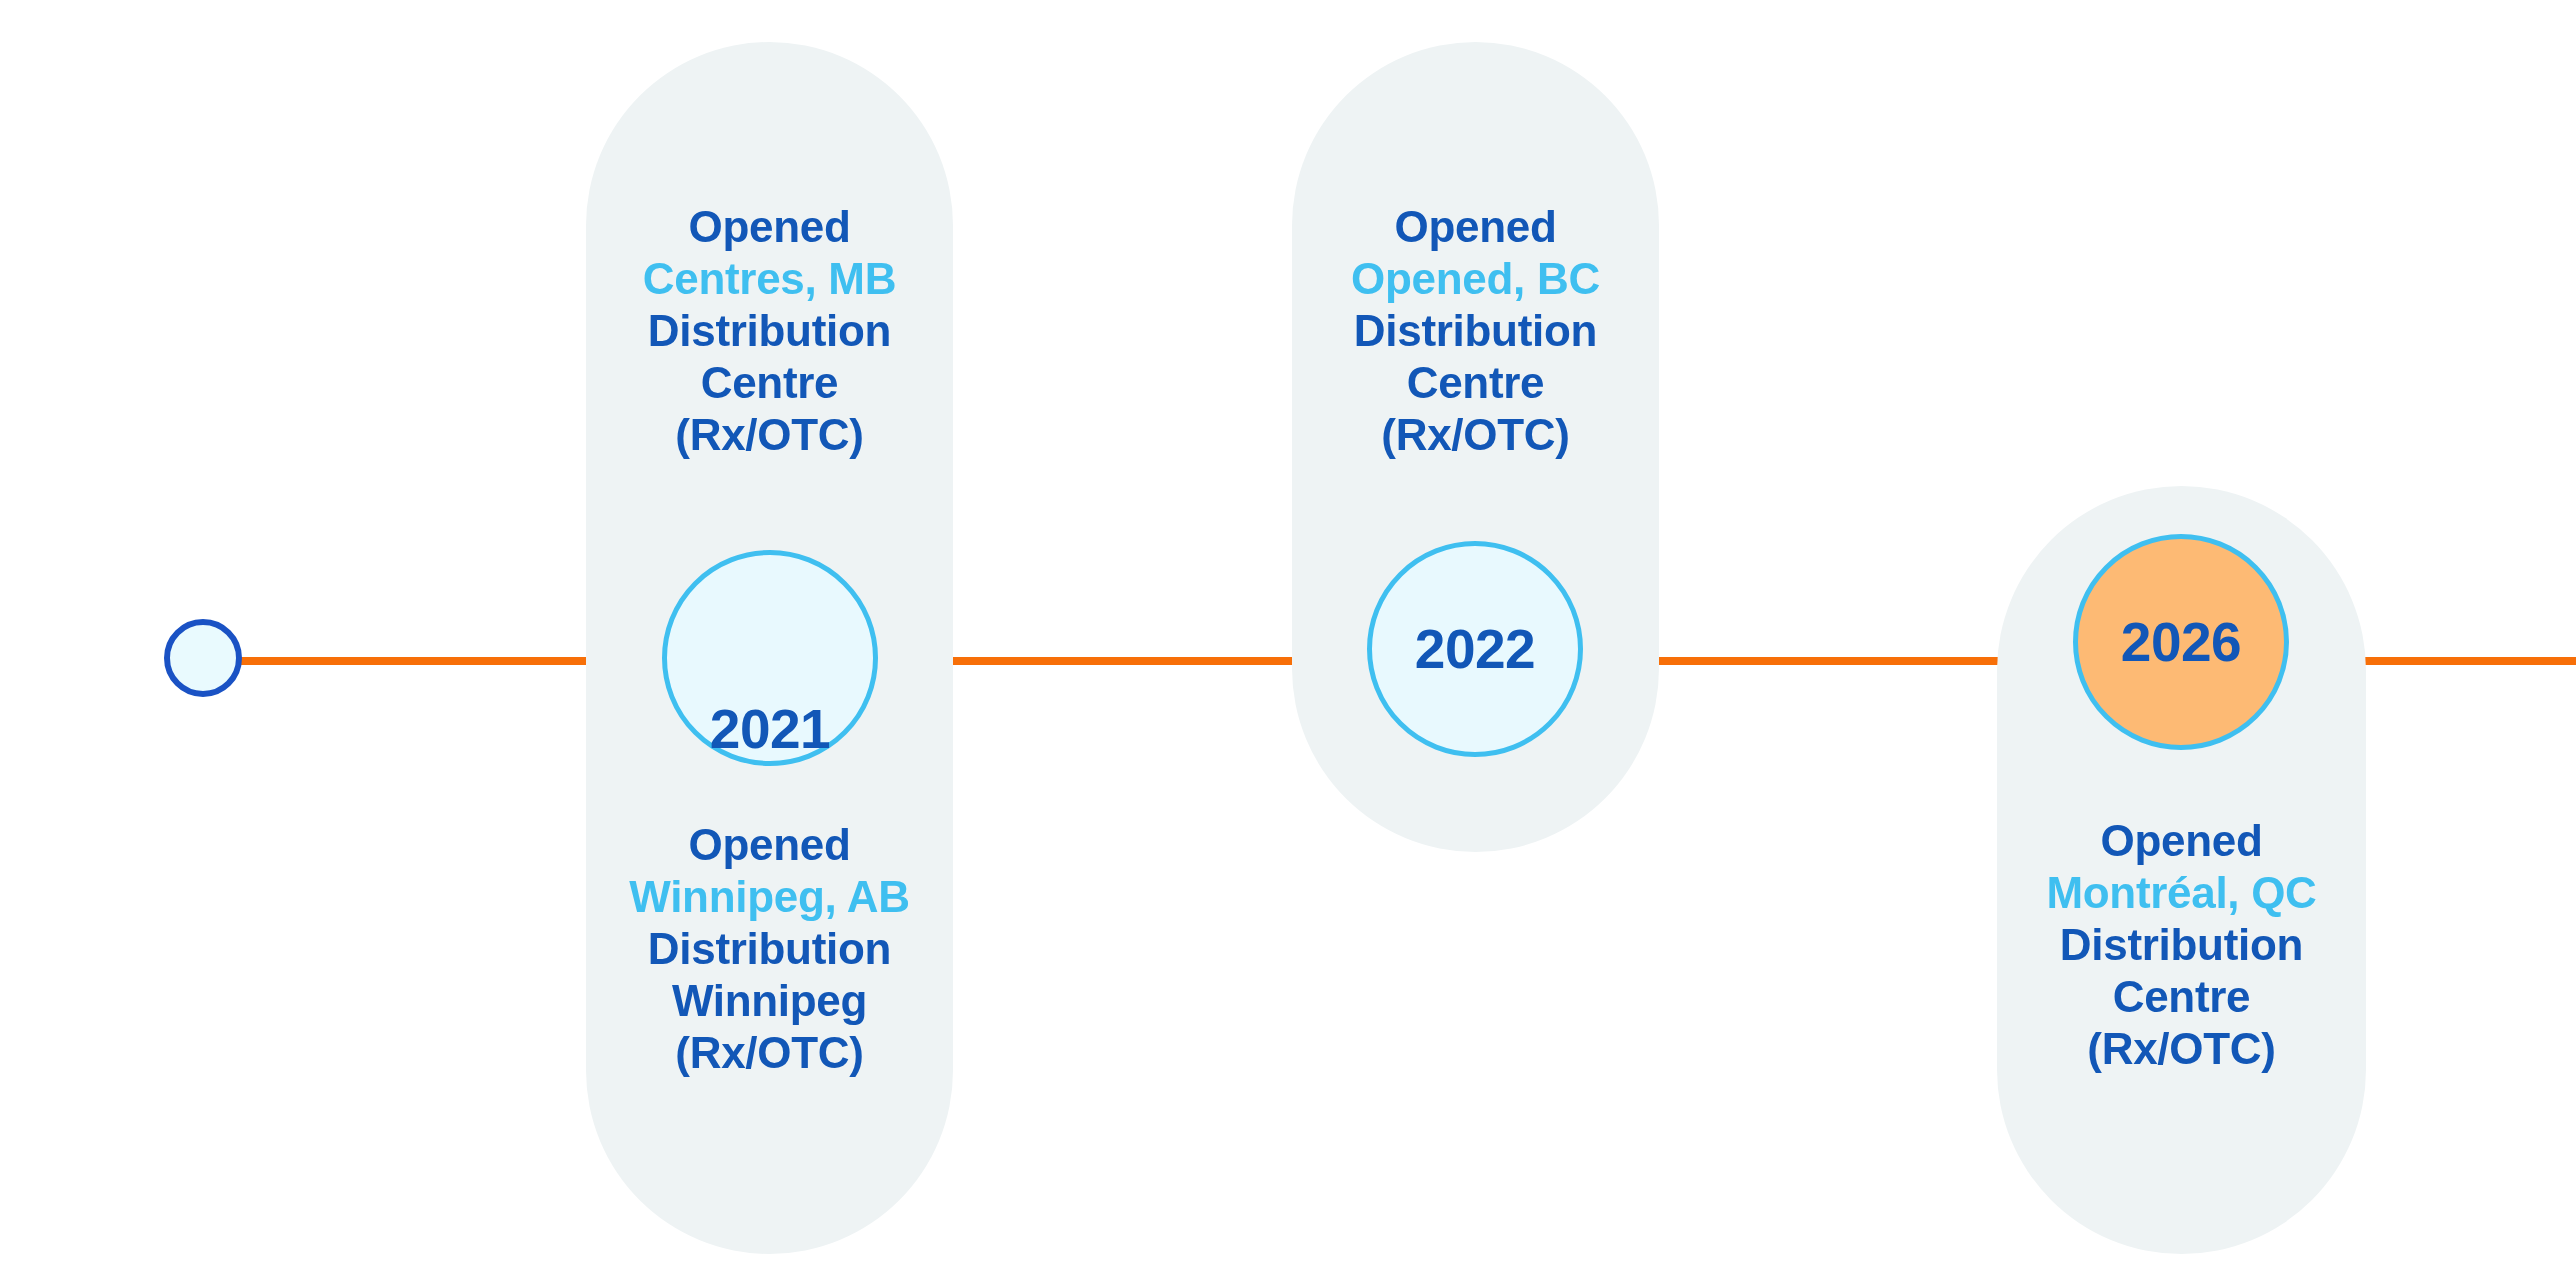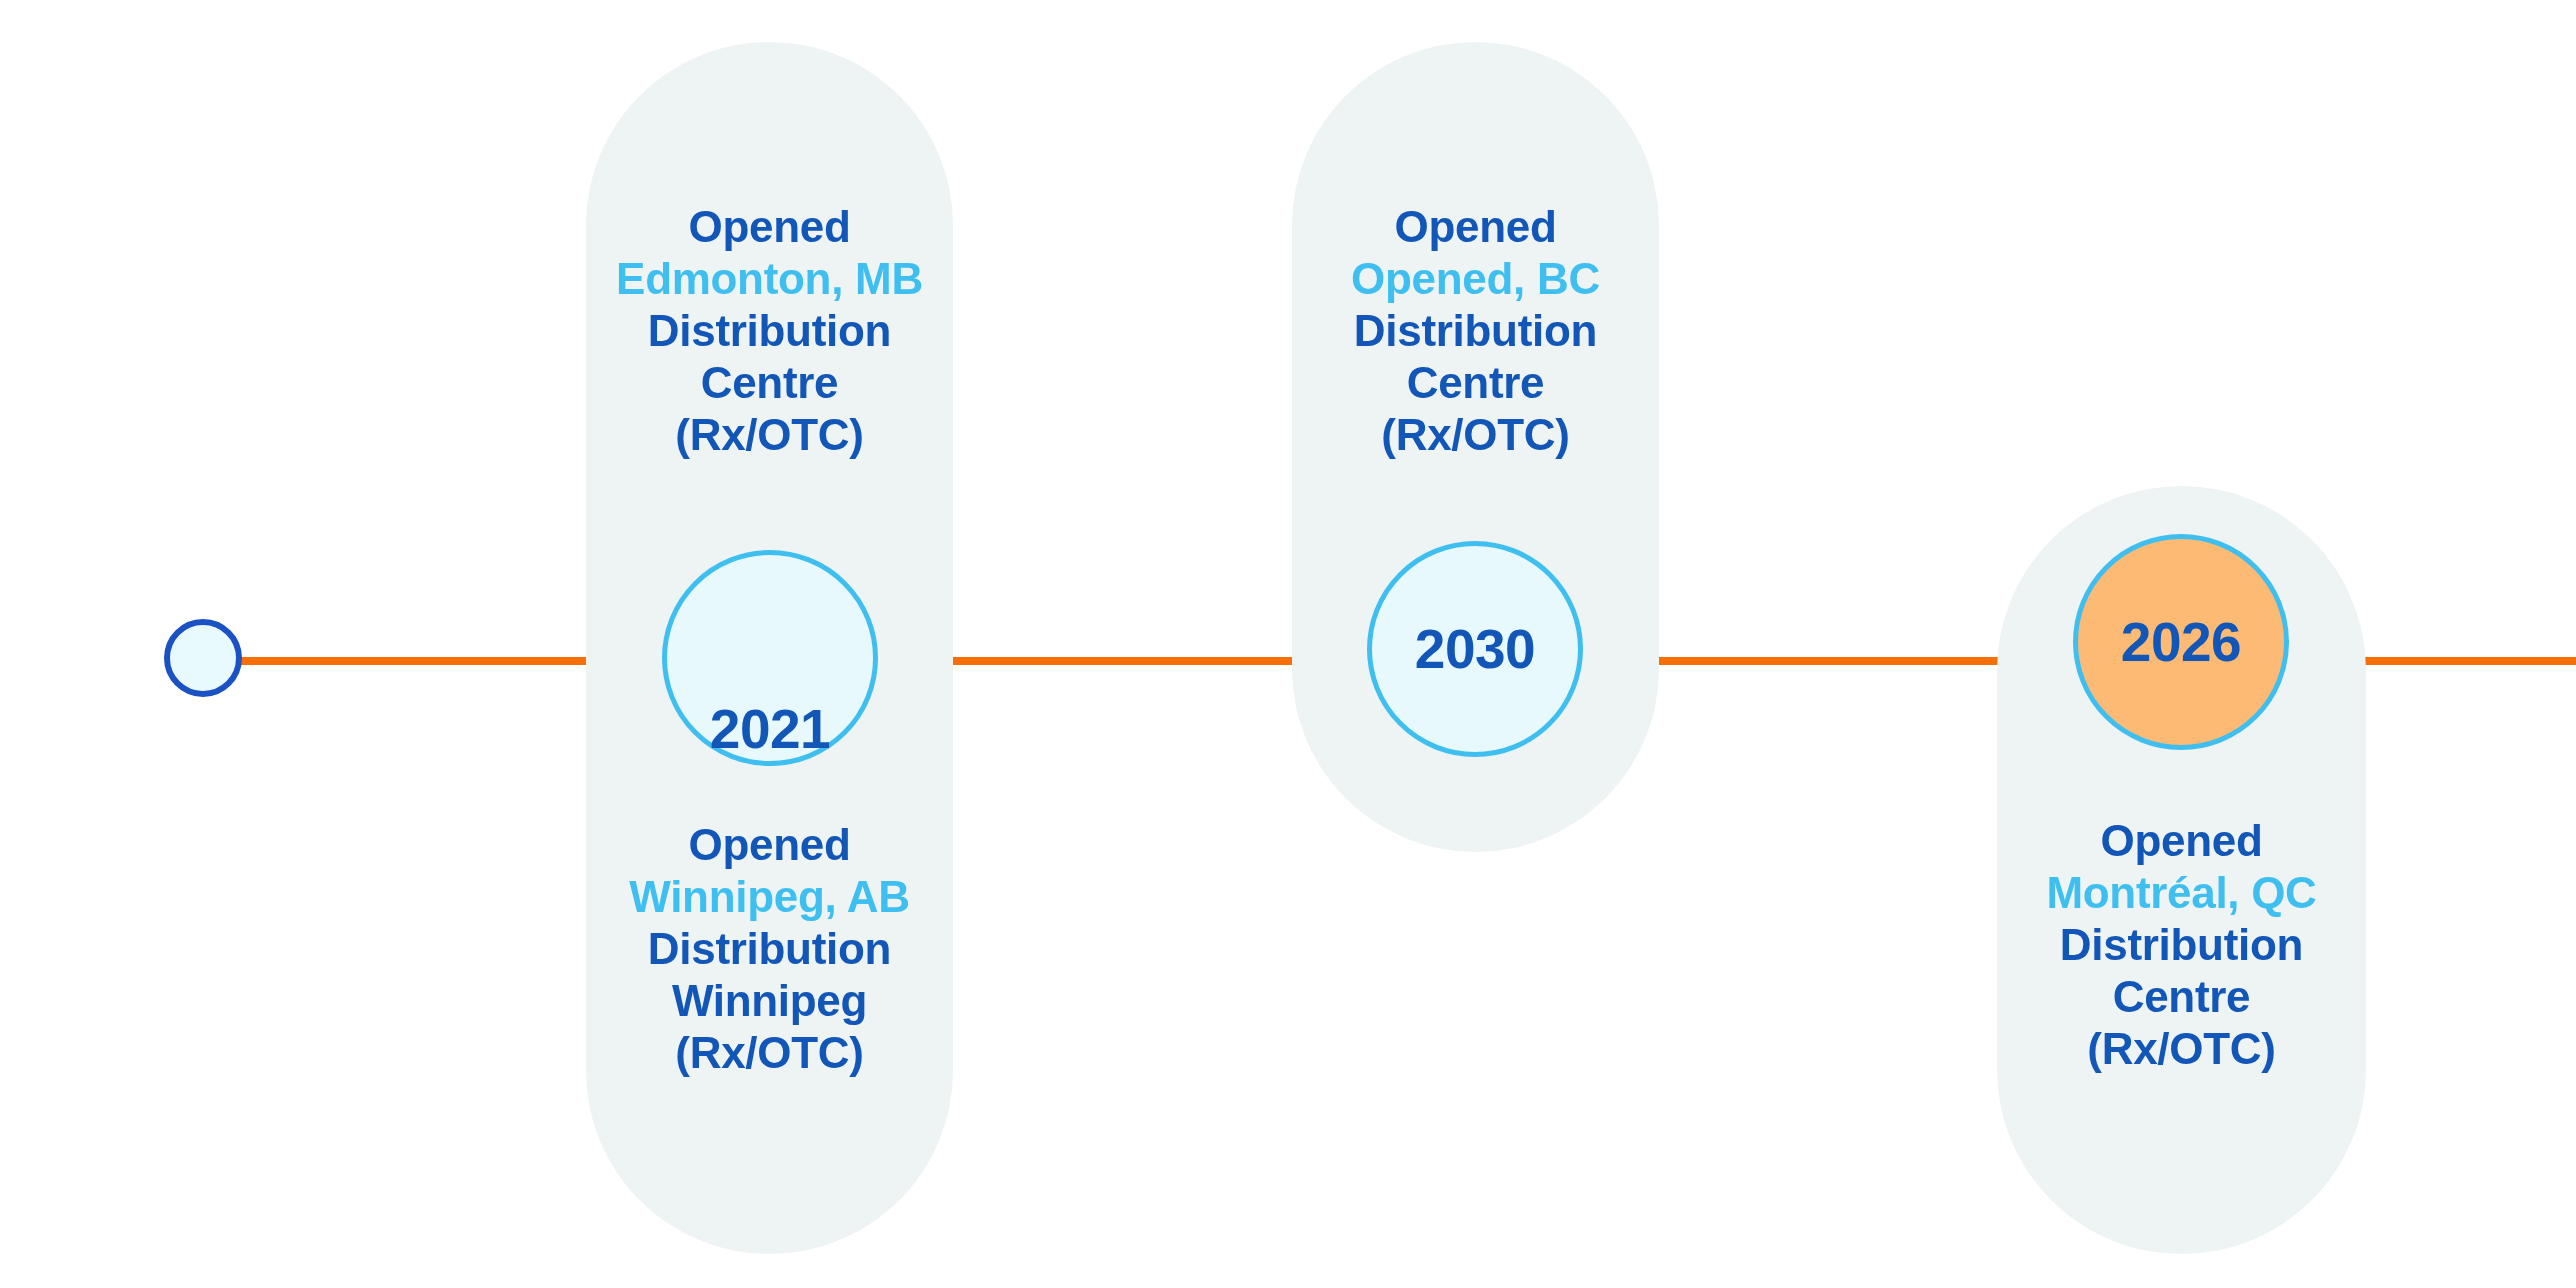--- a/index.html
+++ b/index.html
@@ -50,21 +50,21 @@
 <body>
 
 <div id="canvas" style="--dark: #1257B7; --light: #3FBFF0; background: rgb(255, 255, 255);">
   <div id="tl-line" style="left: 203px; top: 657px; width: 3257px; height: 8.2px; background: rgb(247, 111, 8);"></div>
   <div id="ep-left" class="endpoint" style="left: 164px; top: 619px; width: 78px; height: 78px; border-width: 6.2px; border-color: rgb(26, 82, 196); background: rgb(233, 250, 254);"></div>
 
   <div id="milestones">
   <div class="pill" style="left: 586px; top: 42px; width: 367px; height: 1212px; background: rgb(238, 243, 244);">
         <div class="txt" style="top: 159px;">
           <div><span class="seg-dark">Opened</span></div>
-          <div><span class="seg-light">Edmonton, MB</span></div>
+          <div><span class="seg-light">Centres, MB</span></div>
           <div><span class="seg-dark">Distribution</span></div>
           <div><span class="seg-dark">Centre</span></div>
           <div><span class="seg-dark">(Rx/OTC)</span></div>
         </div>
         <div class="txt" style="top: 777px;">
           <div><span class="seg-dark">Opened</span></div>
           <div><span class="seg-light">Winnipeg, AB</span></div>
           <div><span class="seg-dark">Distribution</span></div>
           <div><span class="seg-dark">Winnipeg</span></div>
           <div><span class="seg-dark">(Rx/OTC)</span></div>
@@ -77,21 +77,21 @@
   <div class="pill" style="left: 1292px; top: 42px; width: 367px; height: 810px; background: rgb(238, 243, 244);">
         <div class="txt" style="top: 159px;">
           <div><span class="seg-dark">Opened</span></div>
           <div><span class="seg-light">Opened, BC</span></div>
           <div><span class="seg-dark">Distribution</span></div>
           <div><span class="seg-dark">Centre</span></div>
           <div><span class="seg-dark">(Rx/OTC)</span></div>
         </div>
       </div>
   <div class="year-circle" style="left: 1367px; top: 541px; width: 216px; height: 216px; border-width: 5.2px; border-color: rgb(63, 191, 240); background: rgb(232, 249, 254);">
-    <span class="year-label">2030</span>
+    <span class="year-label">2022</span>
   </div>
 
   <div class="pill" style="left: 1997px; top: 486px; width: 369px; height: 768px; background: rgb(238, 243, 244);">
         <div class="txt" style="top: 329px;">
           <div><span class="seg-dark">Opened</span></div>
           <div><span class="seg-light">Montréal, QC</span></div>
           <div><span class="seg-dark">Distribution</span></div>
           <div><span class="seg-dark">Centre</span></div>
           <div><span class="seg-dark">(Rx/OTC)</span></div>
         </div>

